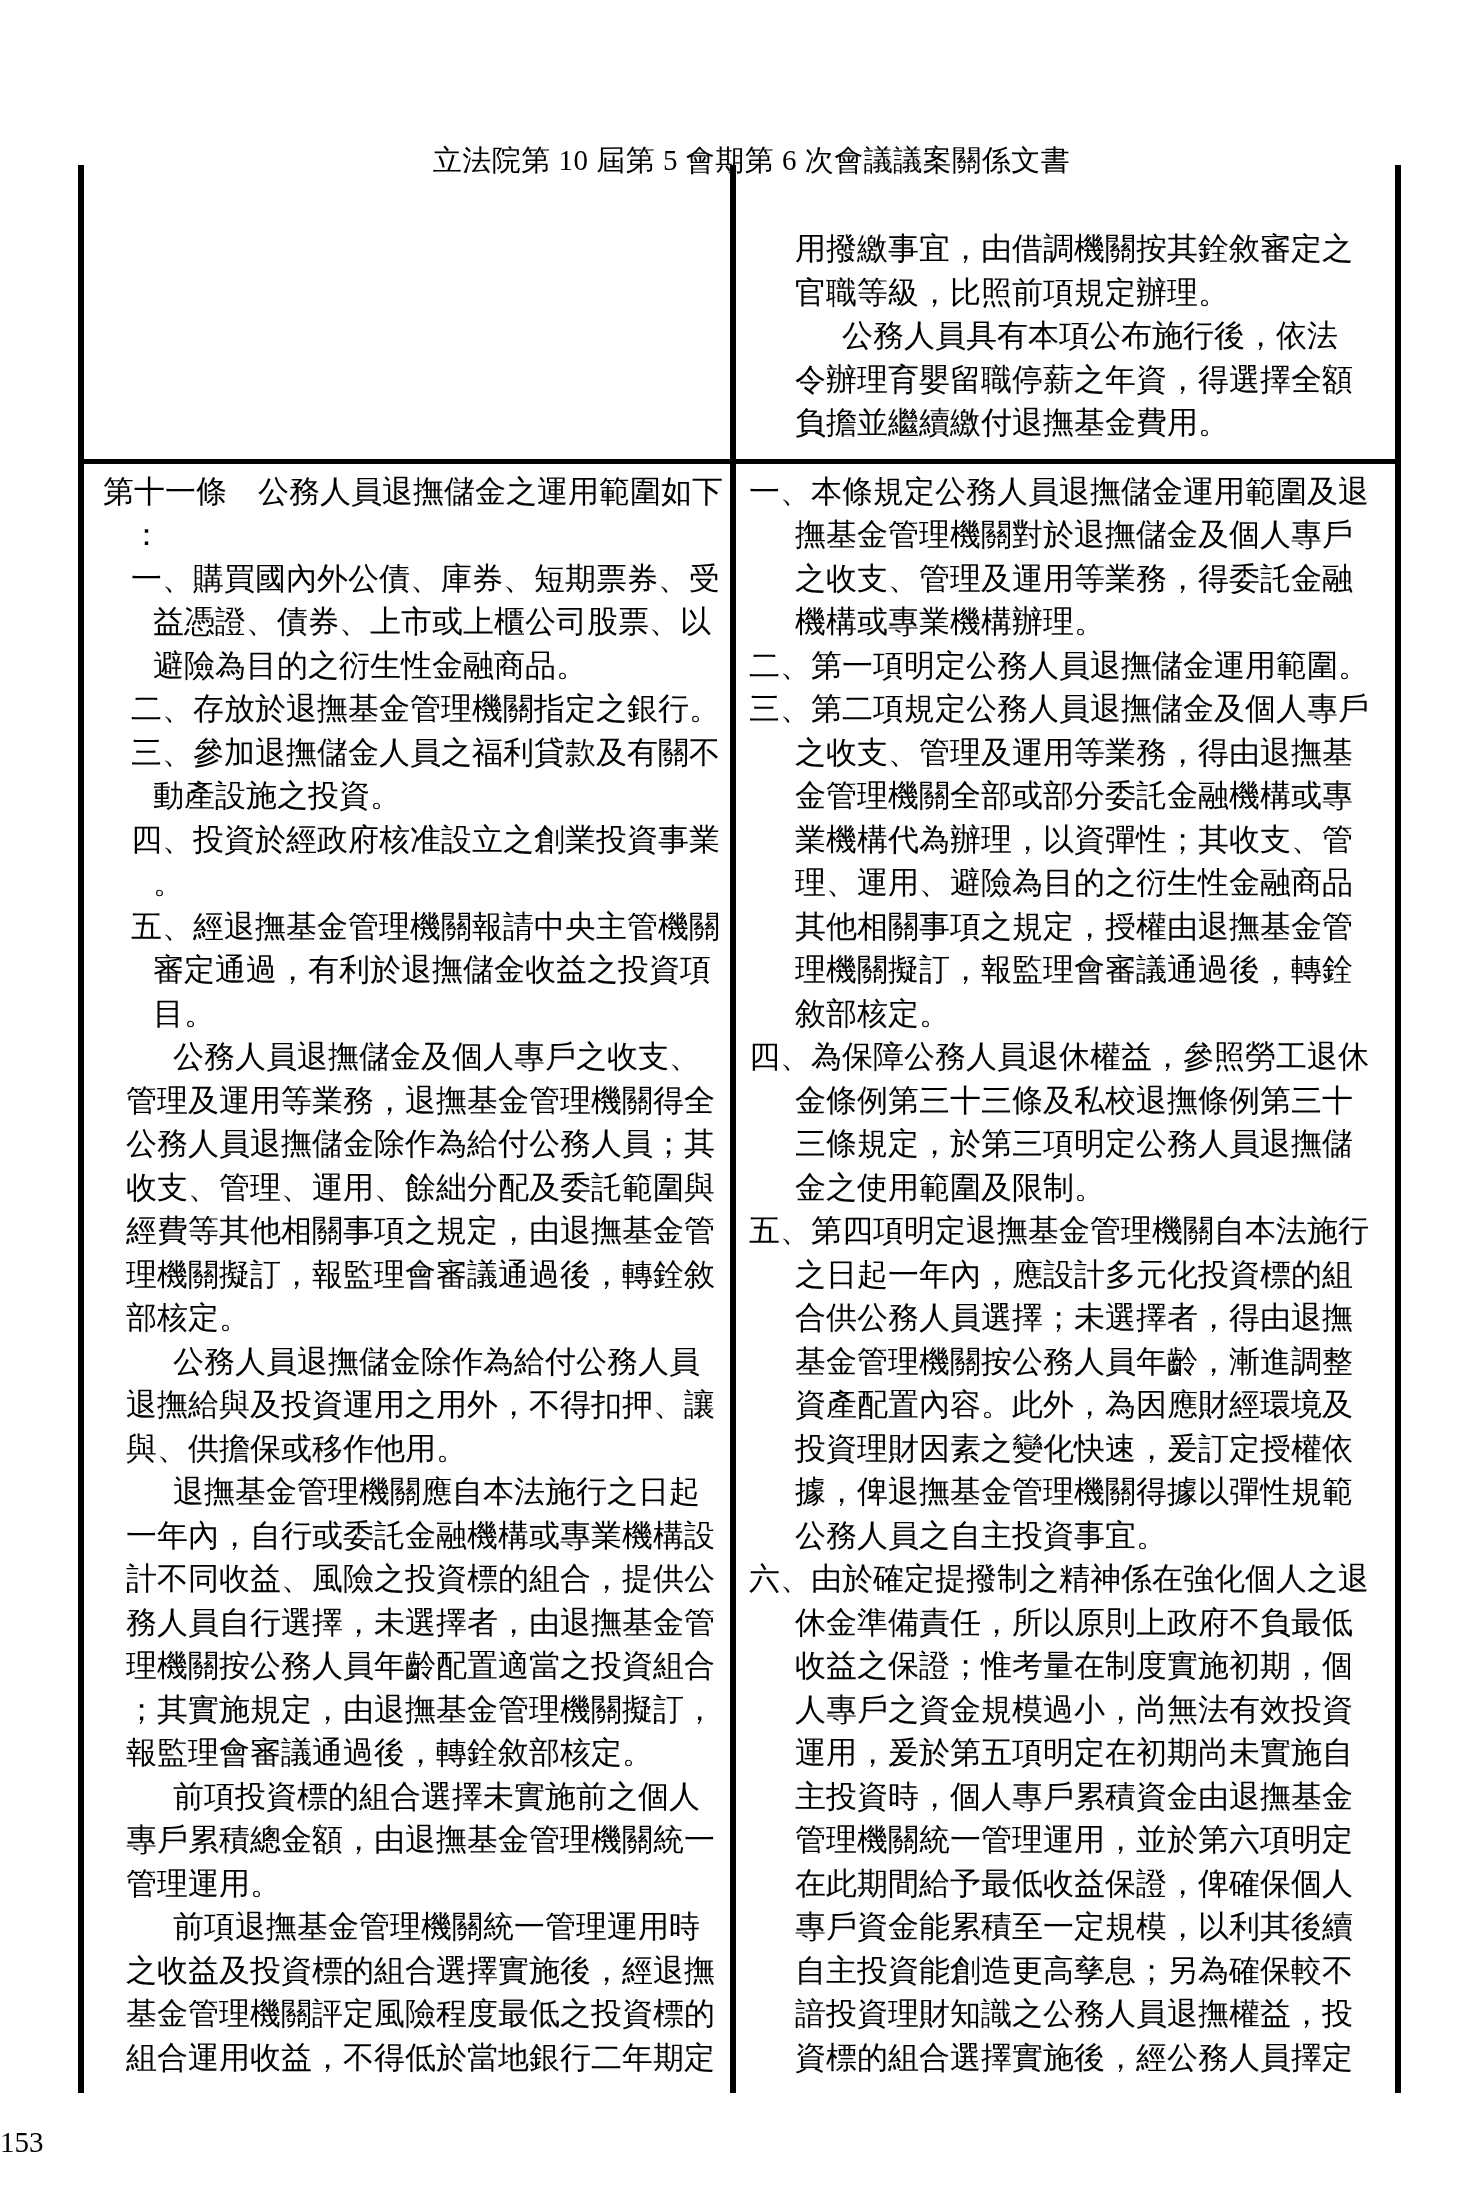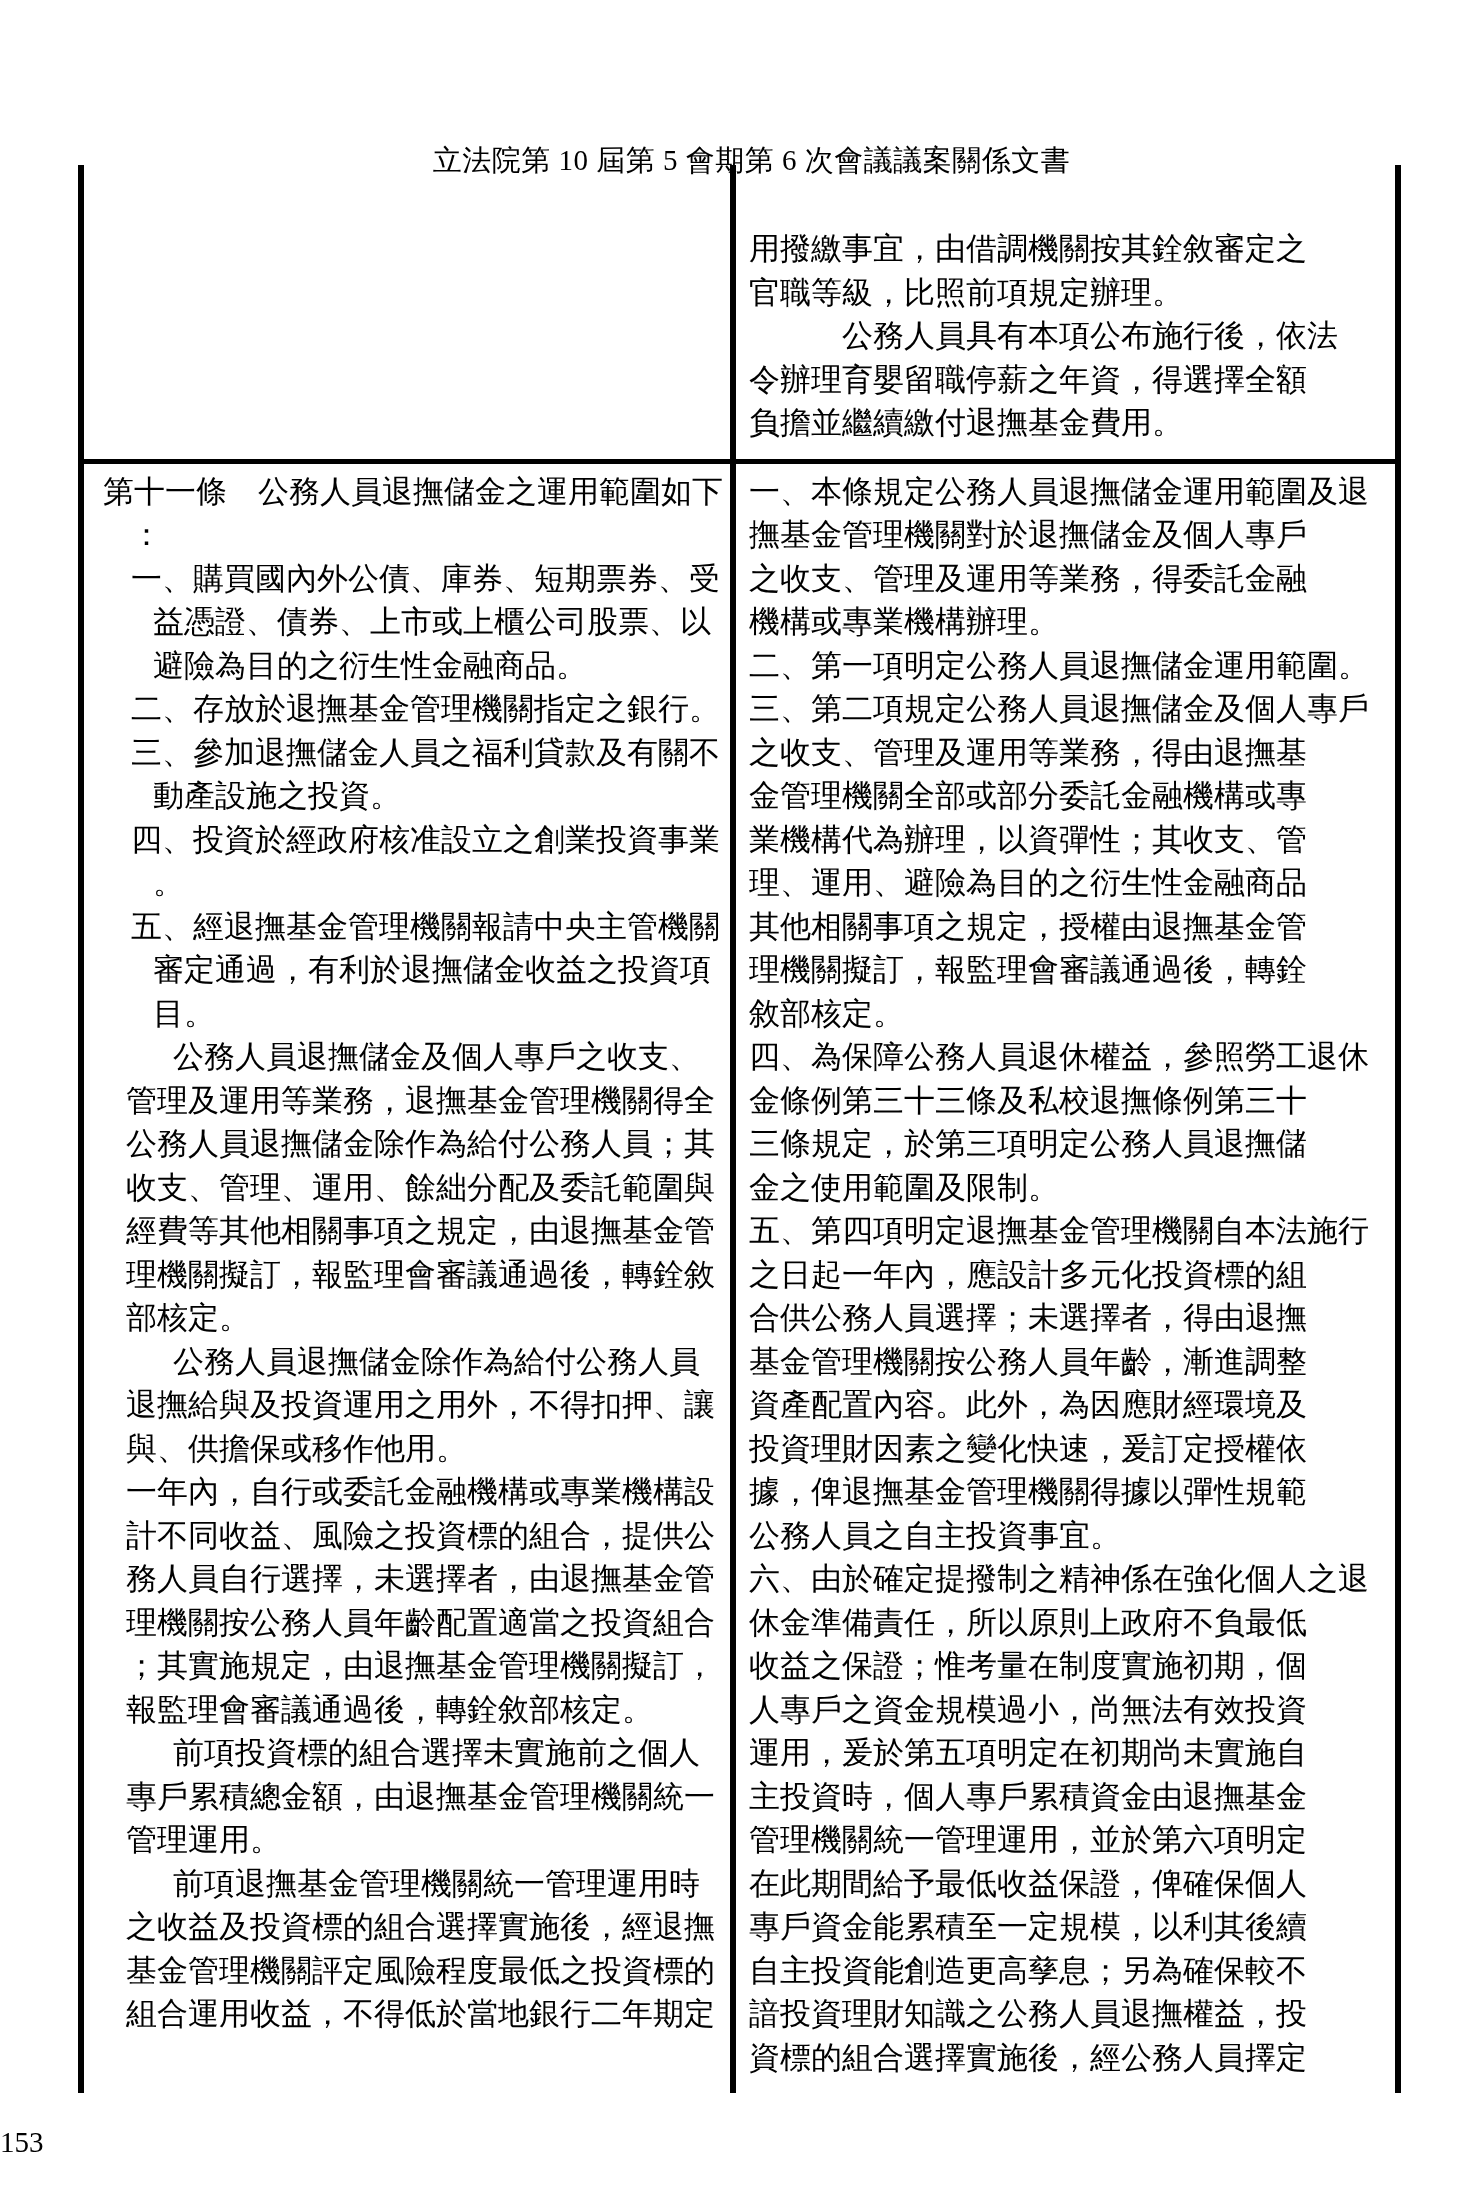--- a/index.html
+++ b/index.html
@@ -63,21 +63,21 @@
     white-space: pre;
   }
   
   .a0 { margin-left: 0; }
   .a1 { margin-left: 28px; }
   .a2 { margin-left: 50px; }
   .p  { margin-left: 70px; }
   .c  { margin-left: 23px; }
   
   .n  { margin-left: 0; }
-  .h  { }
+  .h  { margin-left: 46px; }
   .h2 { margin-left: 93px; }
   .page-number {
     position: absolute;
     top: 2126px;
     left: 0;
     width: 100%;
     text-align: left;
     font-size: 29px;
   }
 </style>
@@ -117,20 +117,21 @@
           <div class="line p">公務人員退撫儲金及個人專戶之收支、</div>
           <div class="line c">管理及運用等業務，退撫基金管理機關得全</div>
           <div class="line c">公務人員退撫儲金除作為給付公務人員；其</div>
           <div class="line c">收支、管理、運用、餘絀分配及委託範圍與</div>
           <div class="line c">經費等其他相關事項之規定，由退撫基金管</div>
           <div class="line c">理機關擬訂，報監理會審議通過後，轉銓敘</div>
           <div class="line c">部核定。</div>
           <div class="line p">公務人員退撫儲金除作為給付公務人員</div>
           <div class="line c">退撫給與及投資運用之用外，不得扣押、讓</div>
           <div class="line c">與、供擔保或移作他用。</div>
+          <div class="line p">退撫基金管理機關應自本法施行之日起</div>
           <div class="line c">一年內，自行或委託金融機構或專業機構設</div>
           <div class="line c">計不同收益、風險之投資標的組合，提供公</div>
           <div class="line c">務人員自行選擇，未選擇者，由退撫基金管</div>
           <div class="line c">理機關按公務人員年齡配置適當之投資組合</div>
           <div class="line c">；其實施規定，由退撫基金管理機關擬訂，</div>
           <div class="line c">報監理會審議通過後，轉銓敘部核定。</div>
           <div class="line p">前項投資標的組合選擇未實施前之個人</div>
           <div class="line c">專戶累積總金額，由退撫基金管理機關統一</div>
           <div class="line c">管理運用。</div>
           <div class="line p">前項退撫基金管理機關統一管理運用時</div>

